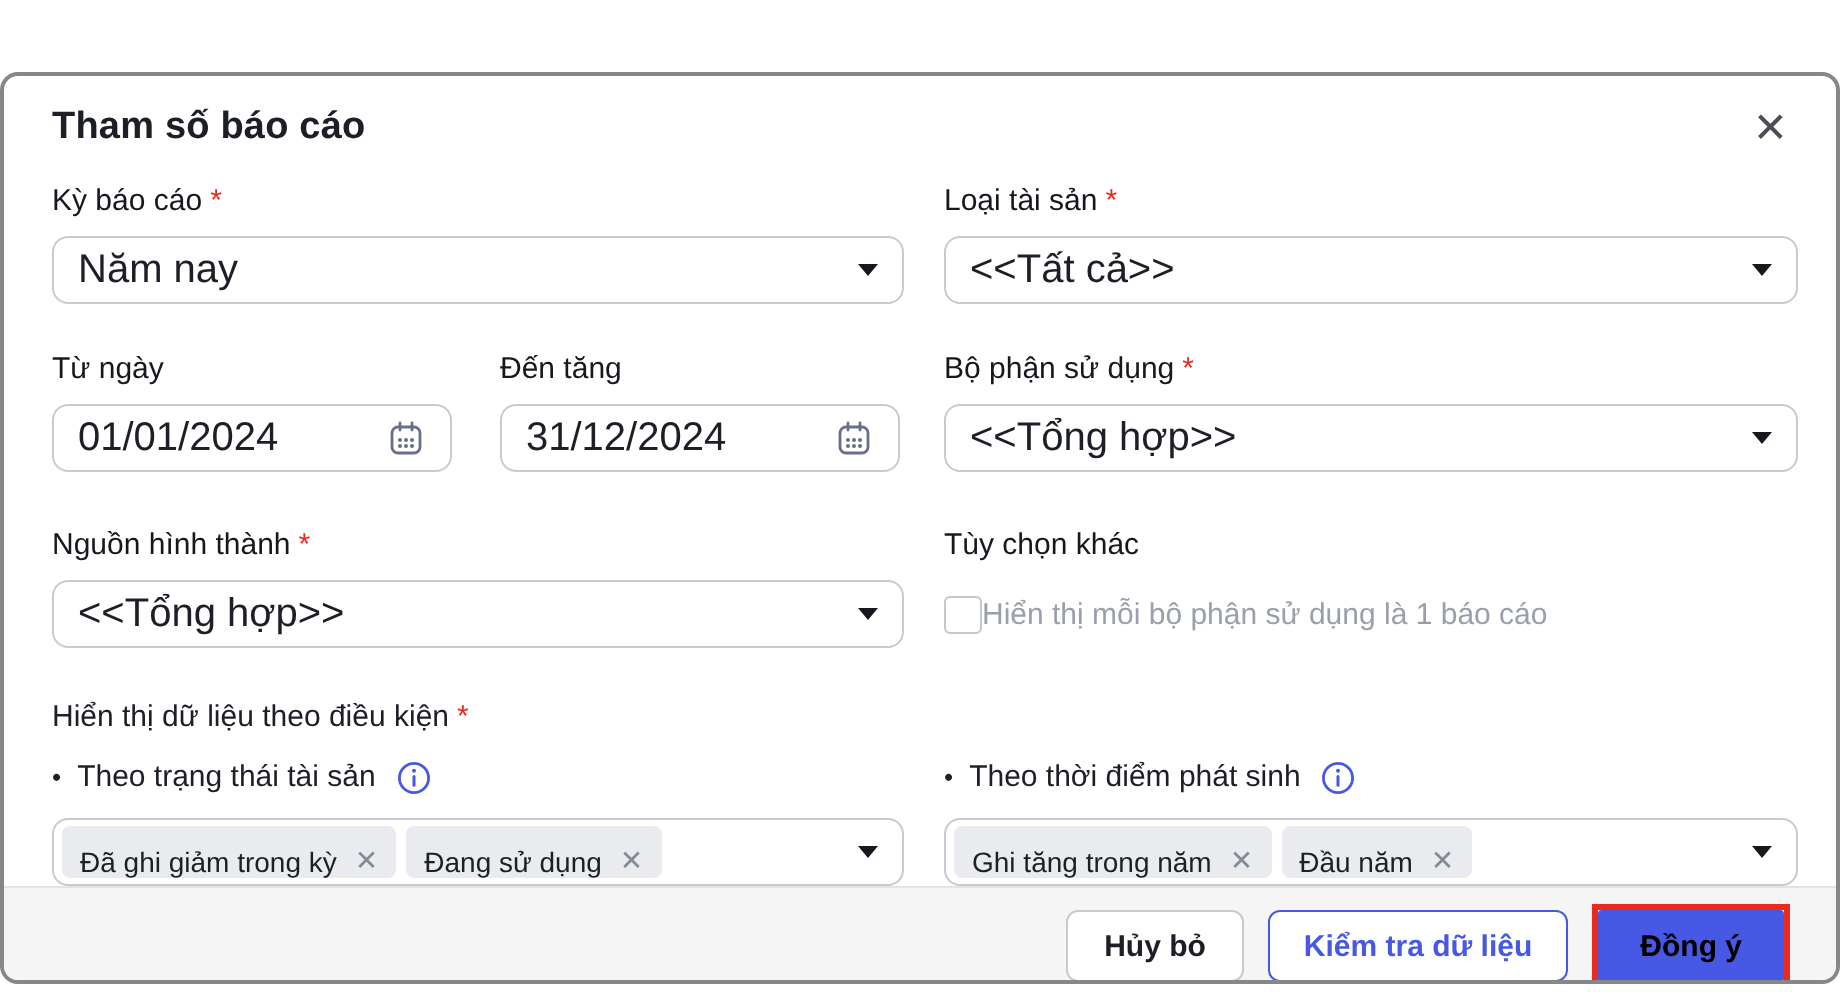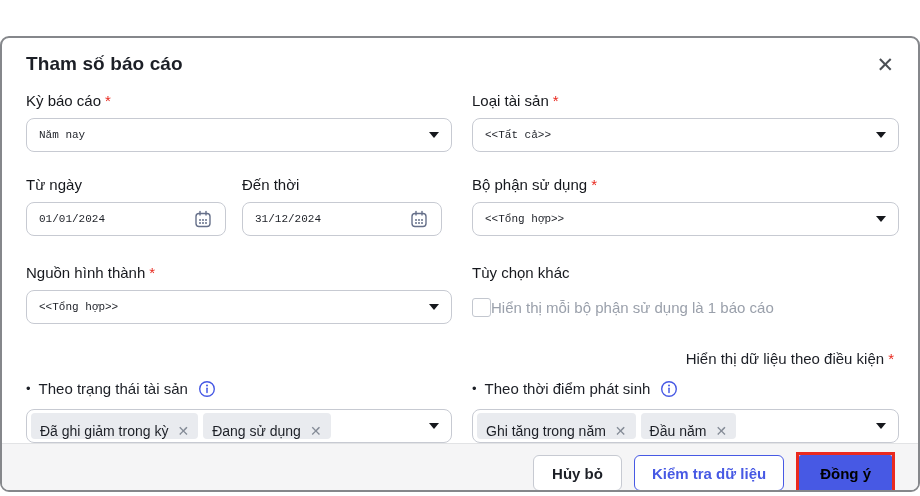--- a/index.html
+++ b/index.html
@@ -33,44 +33,43 @@
   }
   .dlg-body { padding: 0 24px; flex: 1 1 auto; }
   .grid2 { display: grid; grid-template-columns: 426px 427px; column-gap: 20px; }
 
   .field-label { font-size: 15px; color: #16181d; margin-bottom: 9px; display: block; }
   .req { color: #e8281e; margin-left: 4px; }
 
   .row-1 { margin-top: 17px; }
   .row-2 { margin-top: 24px; }
   .row-3 { margin-top: 28px; }
-  .row-4-head { margin-top: 26px; font-size: 15px; text-align: right; }
+  .row-4-head { margin-top: 26px; font-size: 15px; }
   .row-4 { margin-top: 12px; }
 
   .control {
     height: 34px;
     border: 1px solid #c7cad2;
     border-radius: 8px;
     background: #fff;
     display: flex;
     align-items: center;
     padding: 0 12px;
-    font-size: 11px;
-    font-family: Liberation Mono, monospace;
+    font-size: 20px;
   }
   .control.select { cursor: pointer; }
   .control .value { flex: 1 1 auto; white-space: nowrap; overflow: hidden; }
   .caret {
     width: 0; height: 0; flex: 0 0 auto;
     border-left: 5px solid transparent;
     border-right: 5px solid transparent;
     border-top: 6px solid #16181d;
     margin-left: 8px;
   }
-  .dates { display: flex; gap: 16px; }
+  .dates { display: flex; gap: 24px; }
   .date-box { width: 200px; }
   .cal-icon { flex: 0 0 auto; margin-left: 8px; display: flex; cursor: pointer; }
 
   .checkbox-row { display: flex; align-items: center; height: 34px; }
   .checkbox {
     width: 19px; height: 19px; border: 1px solid #c3c7cf; border-radius: 3px;
     background: #fff; cursor: pointer; flex: 0 0 auto;
   }
   .checkbox-label { color: #9aa0ab; font-size: 15px; }
 
@@ -178,21 +177,21 @@
                   <circle cx="10" cy="11" r="1" fill="#66708a"></circle>
                   <circle cx="13" cy="11" r="1" fill="#66708a"></circle>
                 <circle cx="7" cy="14" r="1" fill="#66708a"></circle>
                   <circle cx="10" cy="14" r="1" fill="#66708a"></circle>
                   <circle cx="13" cy="14" r="1" fill="#66708a"></circle>
               </svg>
             </span>
           </div>
         </div>
         <div class="date-box">
-          <span class="field-label">Đến thời</span>
+          <span class="field-label">Đến tăng</span>
           <div class="control">
             <span class="value">31/12/2024</span>
             <span class="cal-icon">
               <svg width="20" height="20" viewBox="0 0 20 20" fill="none">
                 <rect x="3" y="4.5" width="14" height="13" rx="3" stroke="#66708a" stroke-width="1.4"></rect>
                 <line x1="7" y1="2.5" x2="7" y2="6" stroke="#66708a" stroke-width="1.4" stroke-linecap="round"></line>
                 <line x1="13" y1="2.5" x2="13" y2="6" stroke="#66708a" stroke-width="1.4" stroke-linecap="round"></line>
                 <circle cx="7" cy="11" r="1" fill="#66708a"></circle>
                   <circle cx="10" cy="11" r="1" fill="#66708a"></circle>
                   <circle cx="13" cy="11" r="1" fill="#66708a"></circle>

